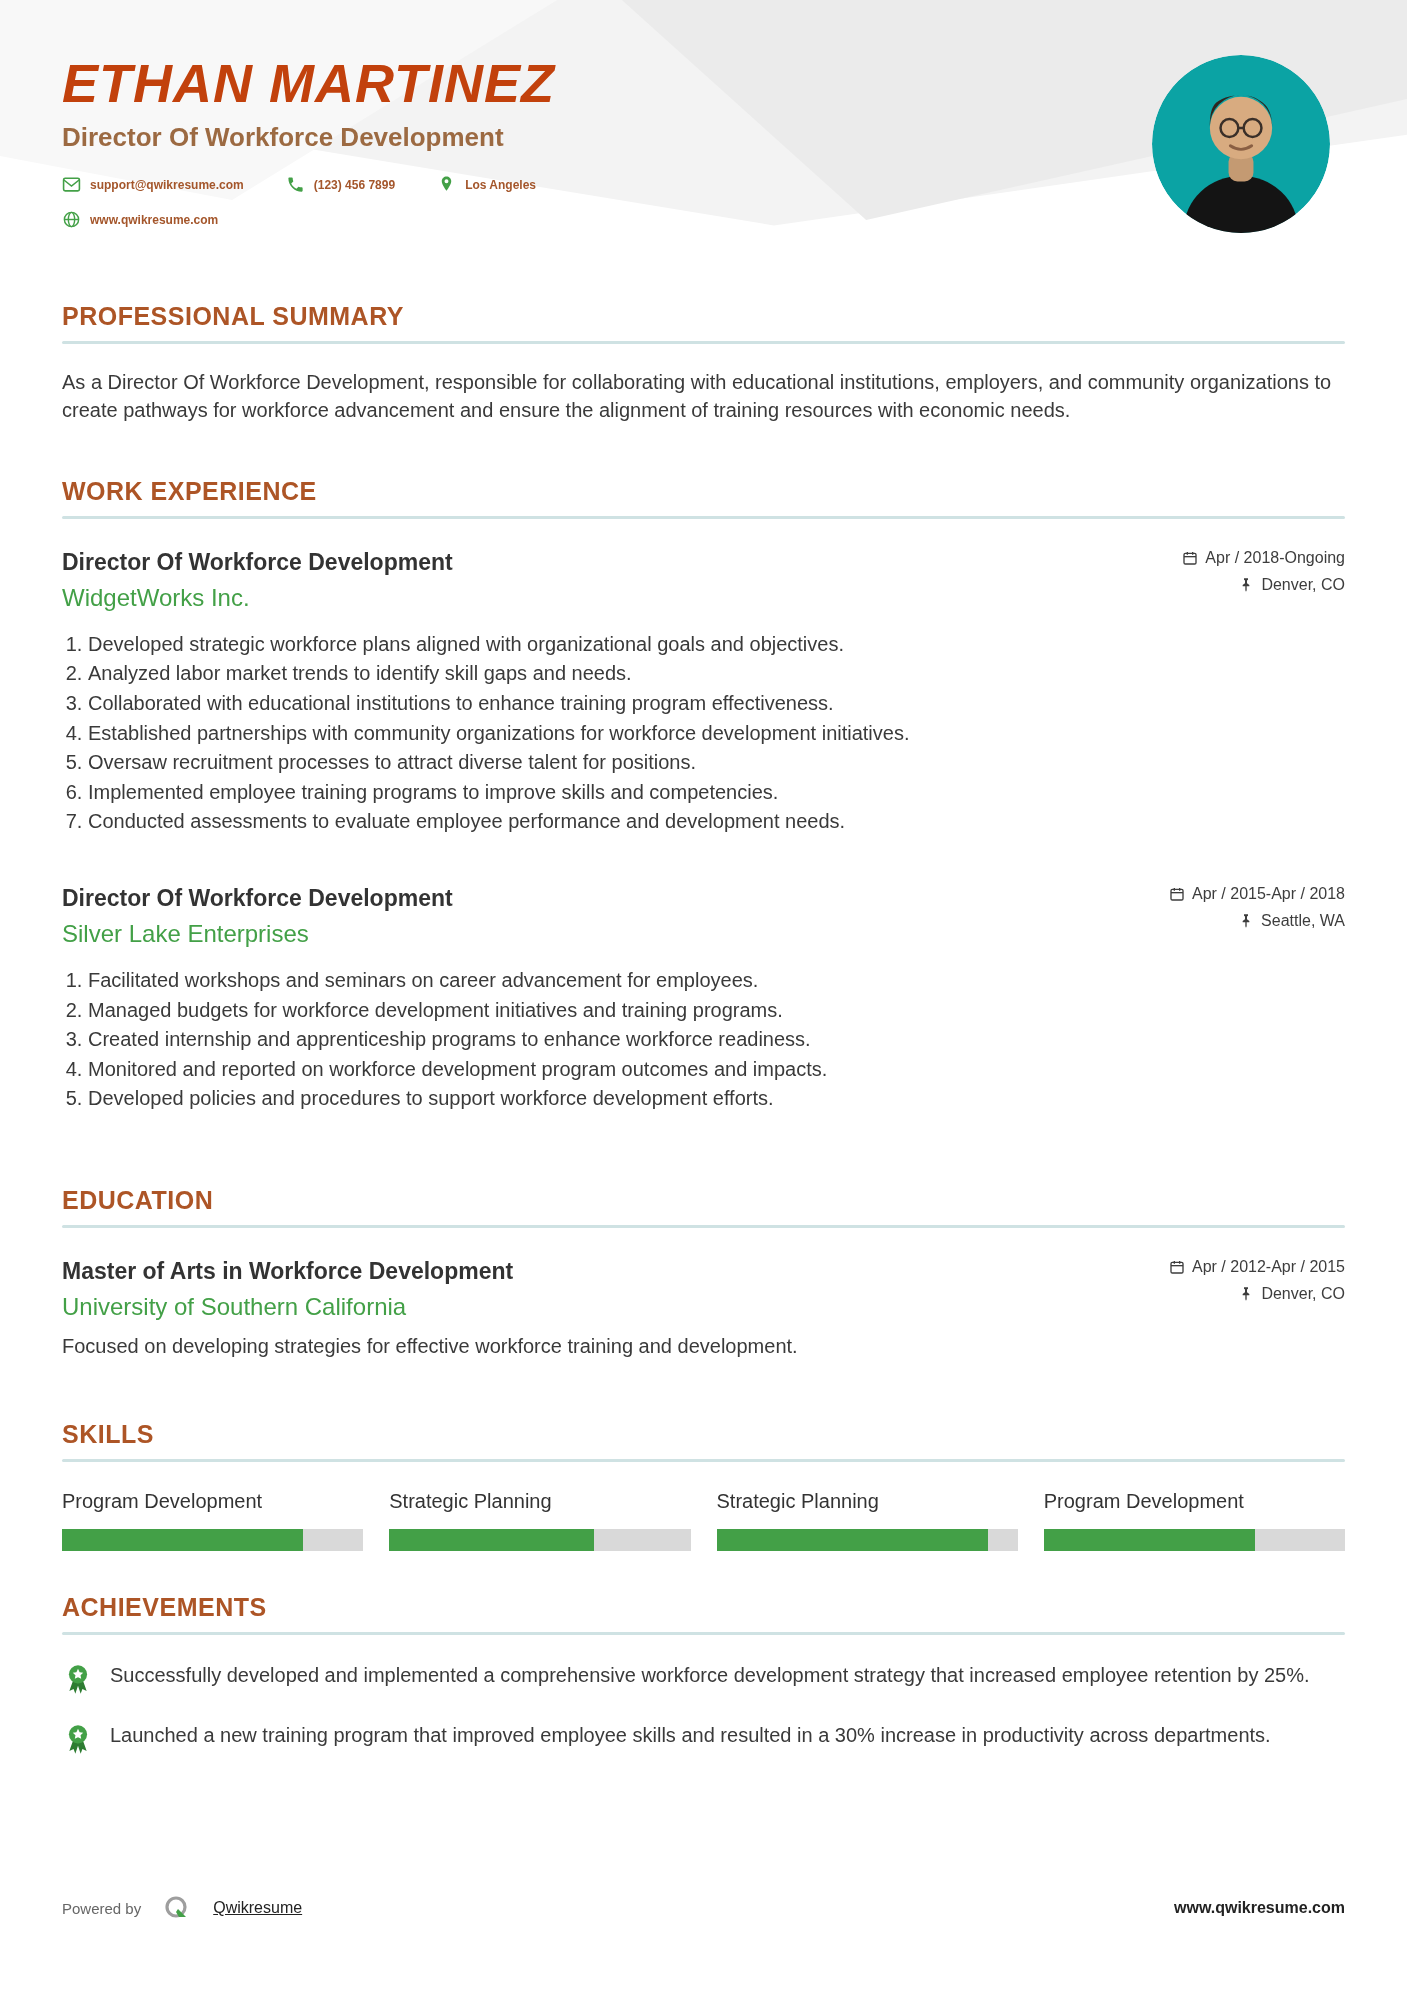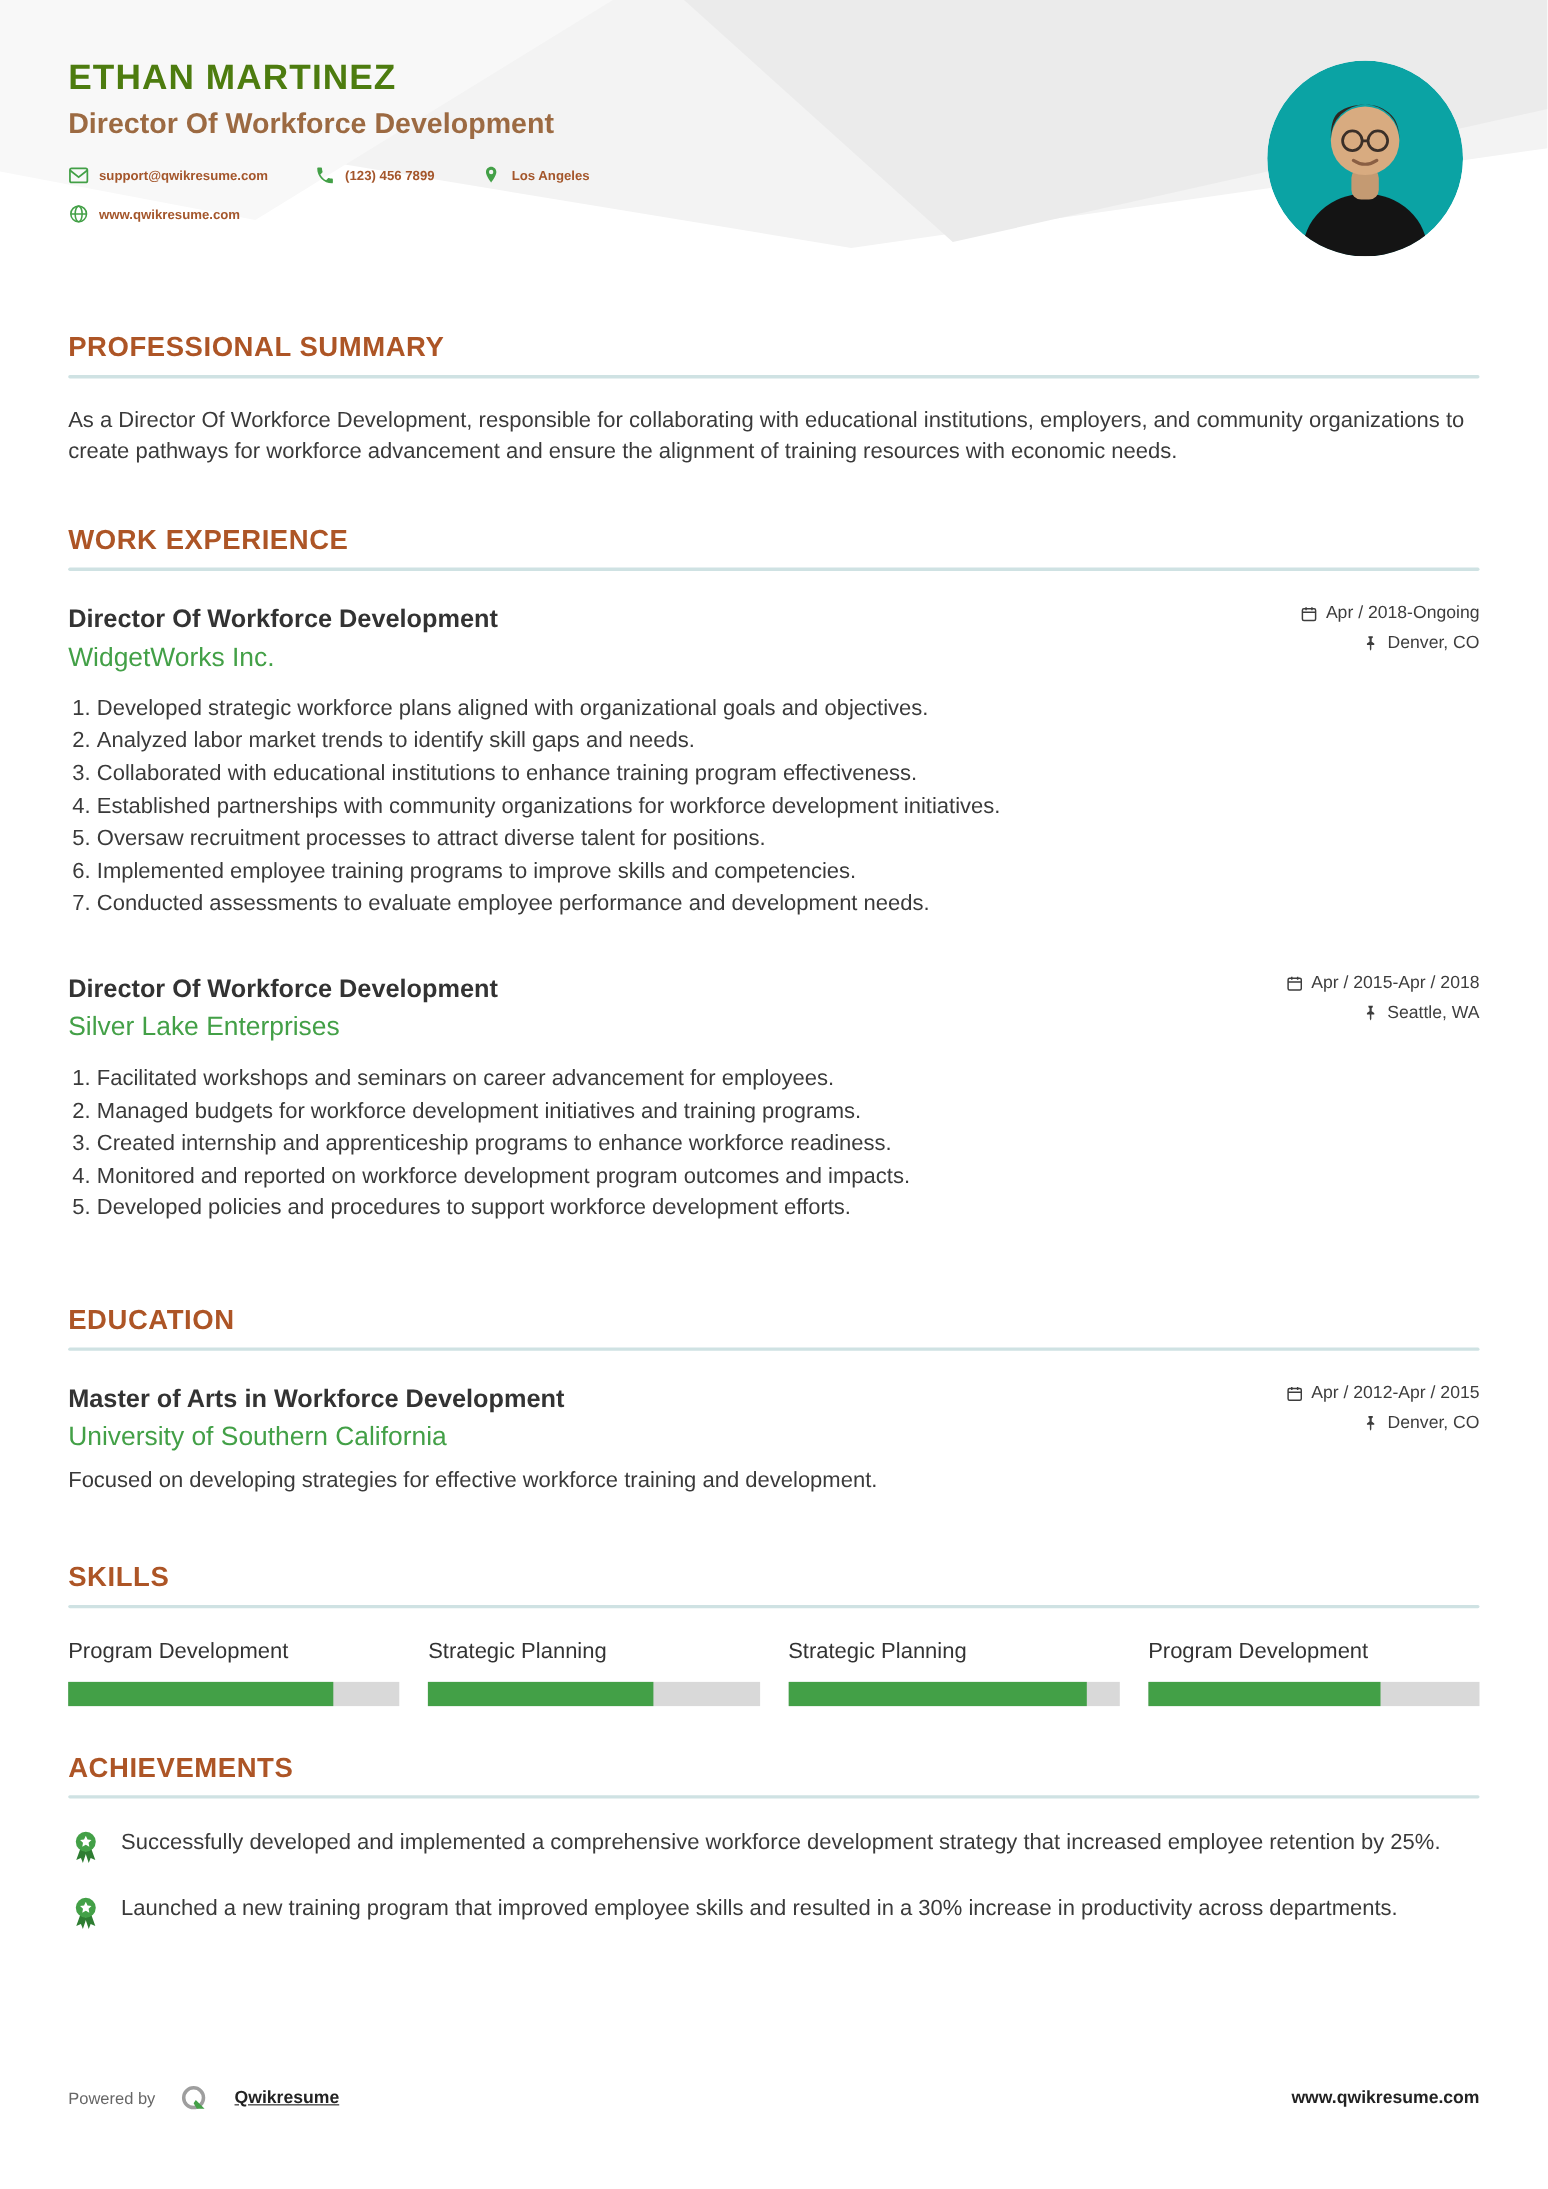--- a/index.html
+++ b/index.html
@@ -13,21 +13,21 @@
     background:#f3f3f3; clip-path:polygon(0 0,100% 0,100% 55%,55% 92%,0 40%); }
   .deco .shape-b { position:absolute; top:0; left:38%; width:62%; height:220px;
     background:#ebebeb; clip-path:polygon(10% 0,100% 0,100% 45%,38% 100%); }
   .deco .shape-c { position:absolute; top:0; left:0; width:55%; height:200px;
     background:#f8f8f8; clip-path:polygon(0 0,72% 0,30% 100%,0 78%); }
 
   .content { position:relative; padding:0 62px; }
 
   
   .header { position:relative; padding-top:52px; min-height:250px; }
-  .name { font-size:32px; font-weight:bold; letter-spacing:1px; color:#4d7c0f; text-transform:uppercase; }
+  .name { font-size:54px; font-weight:bold; letter-spacing:1px; color:#c2410c; text-transform:uppercase;font-style:italic; }
   .title { margin-top:8px; font-size:26px; font-weight:bold; color:#9c6a42; }
   .contacts { margin-top:22px; max-width:900px; }
   .contact-row { display:flex; align-items:center; gap:42px; margin-bottom:16px; }
   .contact { display:flex; align-items:center; gap:9px; font-size:12px; font-weight:bold; color:#a4562b; }
   .contact svg { width:19px; height:19px; flex:none; }
   .photo-wrap { position:absolute; top:55px; right:15px; width:178px; height:178px; border-radius:50%; overflow:hidden; }
   .photo-wrap svg { display:block; width:100%; height:100%; }
 
   
   .section { margin-top:52px; }
@@ -58,21 +58,21 @@
   .ach-list { margin-top:26px; }
   .ach-item { display:flex; gap:16px; margin-bottom:26px; align-items:flex-start; }
   .ach-item svg { width:32px; height:32px; flex:none; margin-top:2px; }
   .ach-text { font-size:20px; line-height:1.4; color:#3a3a3a; }
 
   
   .footer { position:absolute; left:62px; right:62px; bottom:68px; display:flex; justify-content:space-between; align-items:center; }
   .footer-left { display:flex; align-items:center; gap:22px; }
   .powered { font-size:15px; color:#666666; }
   .logo { width:28px; height:28px; }
-  .brand { font-size:16px; color:#222222; text-decoration:underline; font-weight:bold; }
+  .brand { font-size:16px; color:#222222; text-decoration:underline; font-weight:normal; }
   .footer-url { font-size:16px; color:#222222; font-weight:bold; }
 </style>
 </head>
 <body>
 
 <div class="page">
 
   <div class="deco">
     <div class="shape-a"></div>
     <div class="shape-b"></div>

